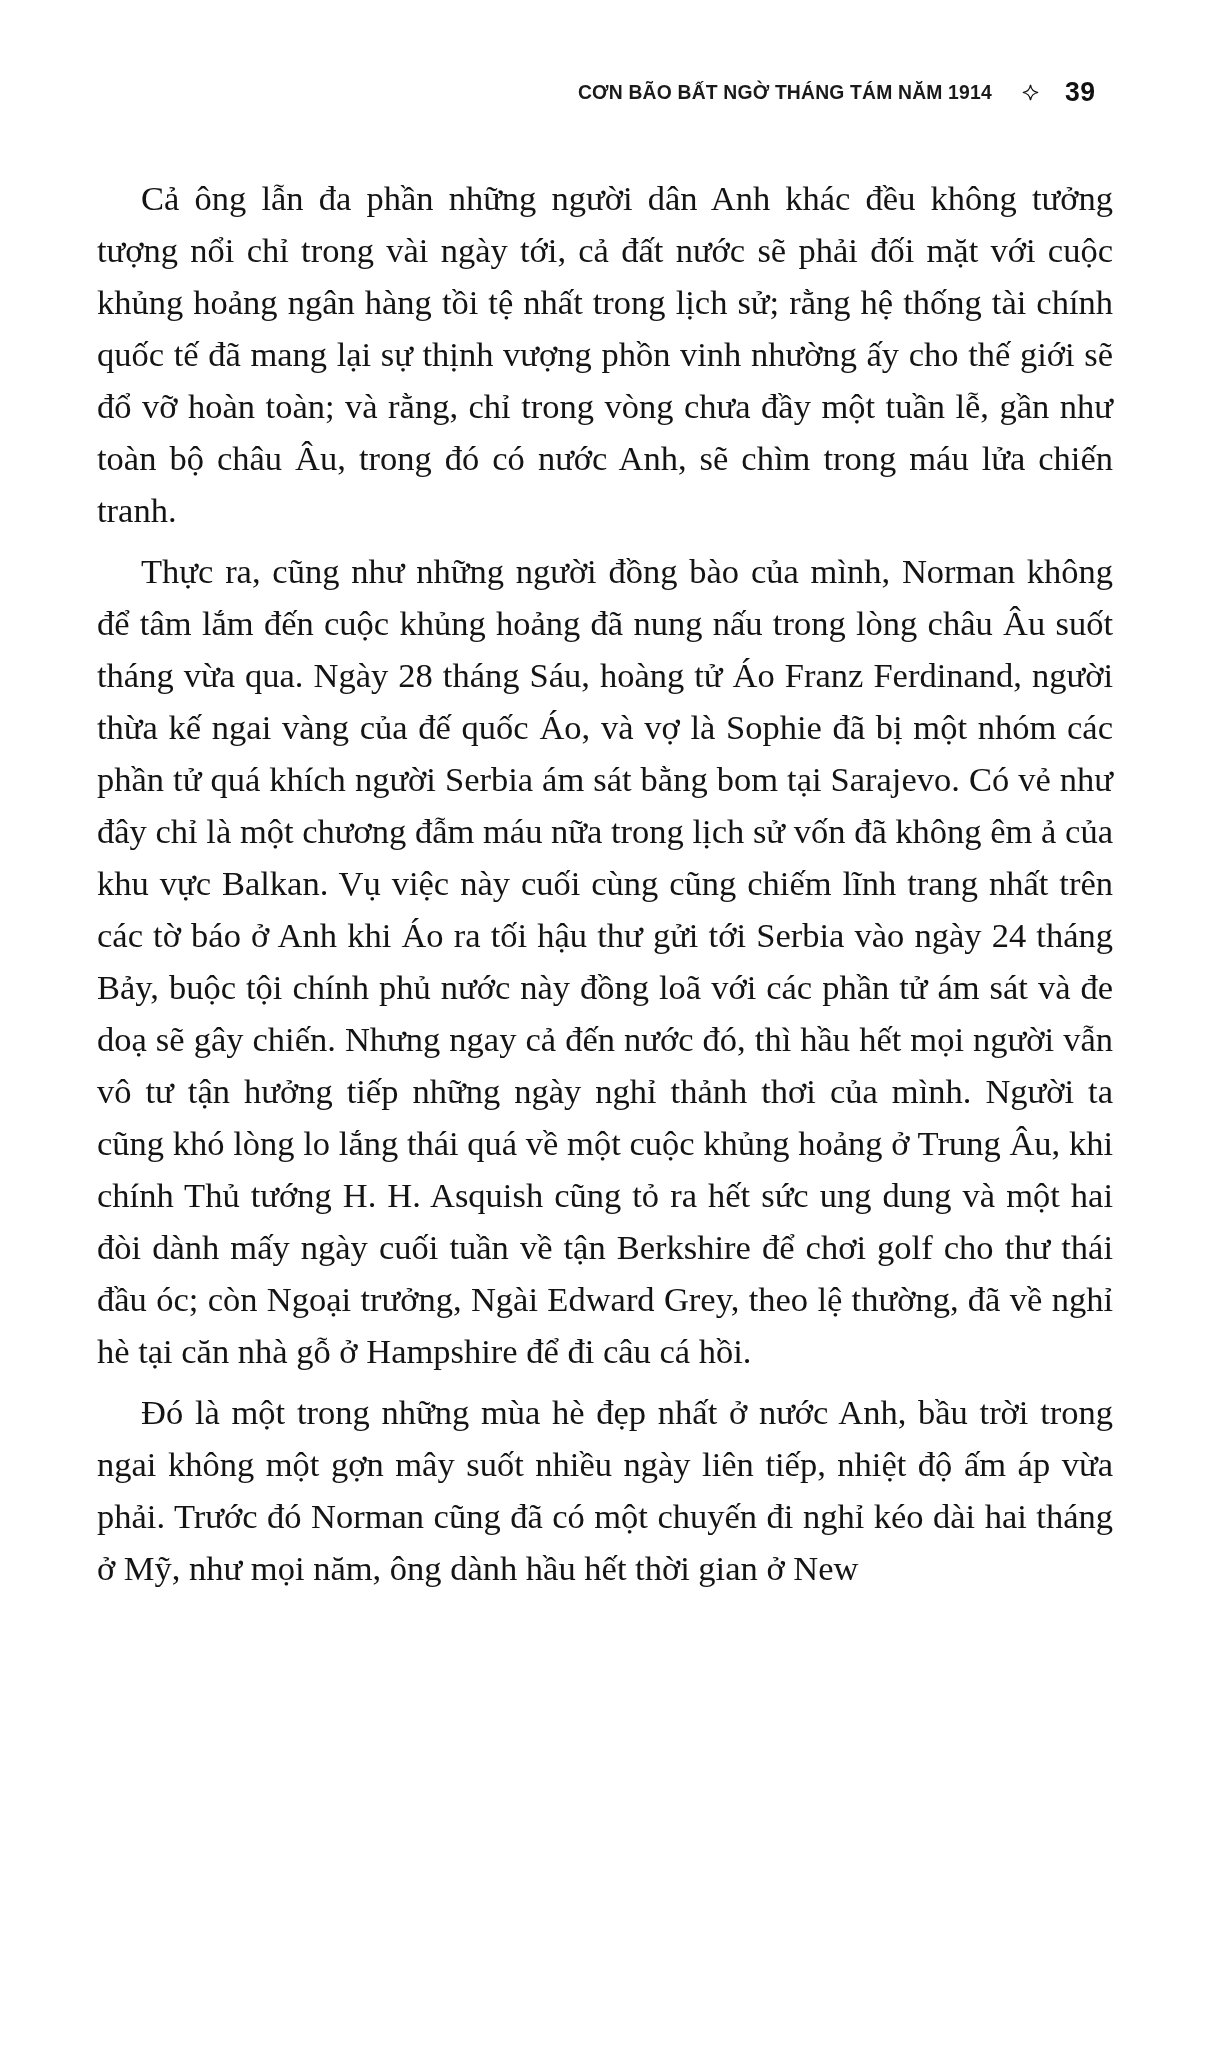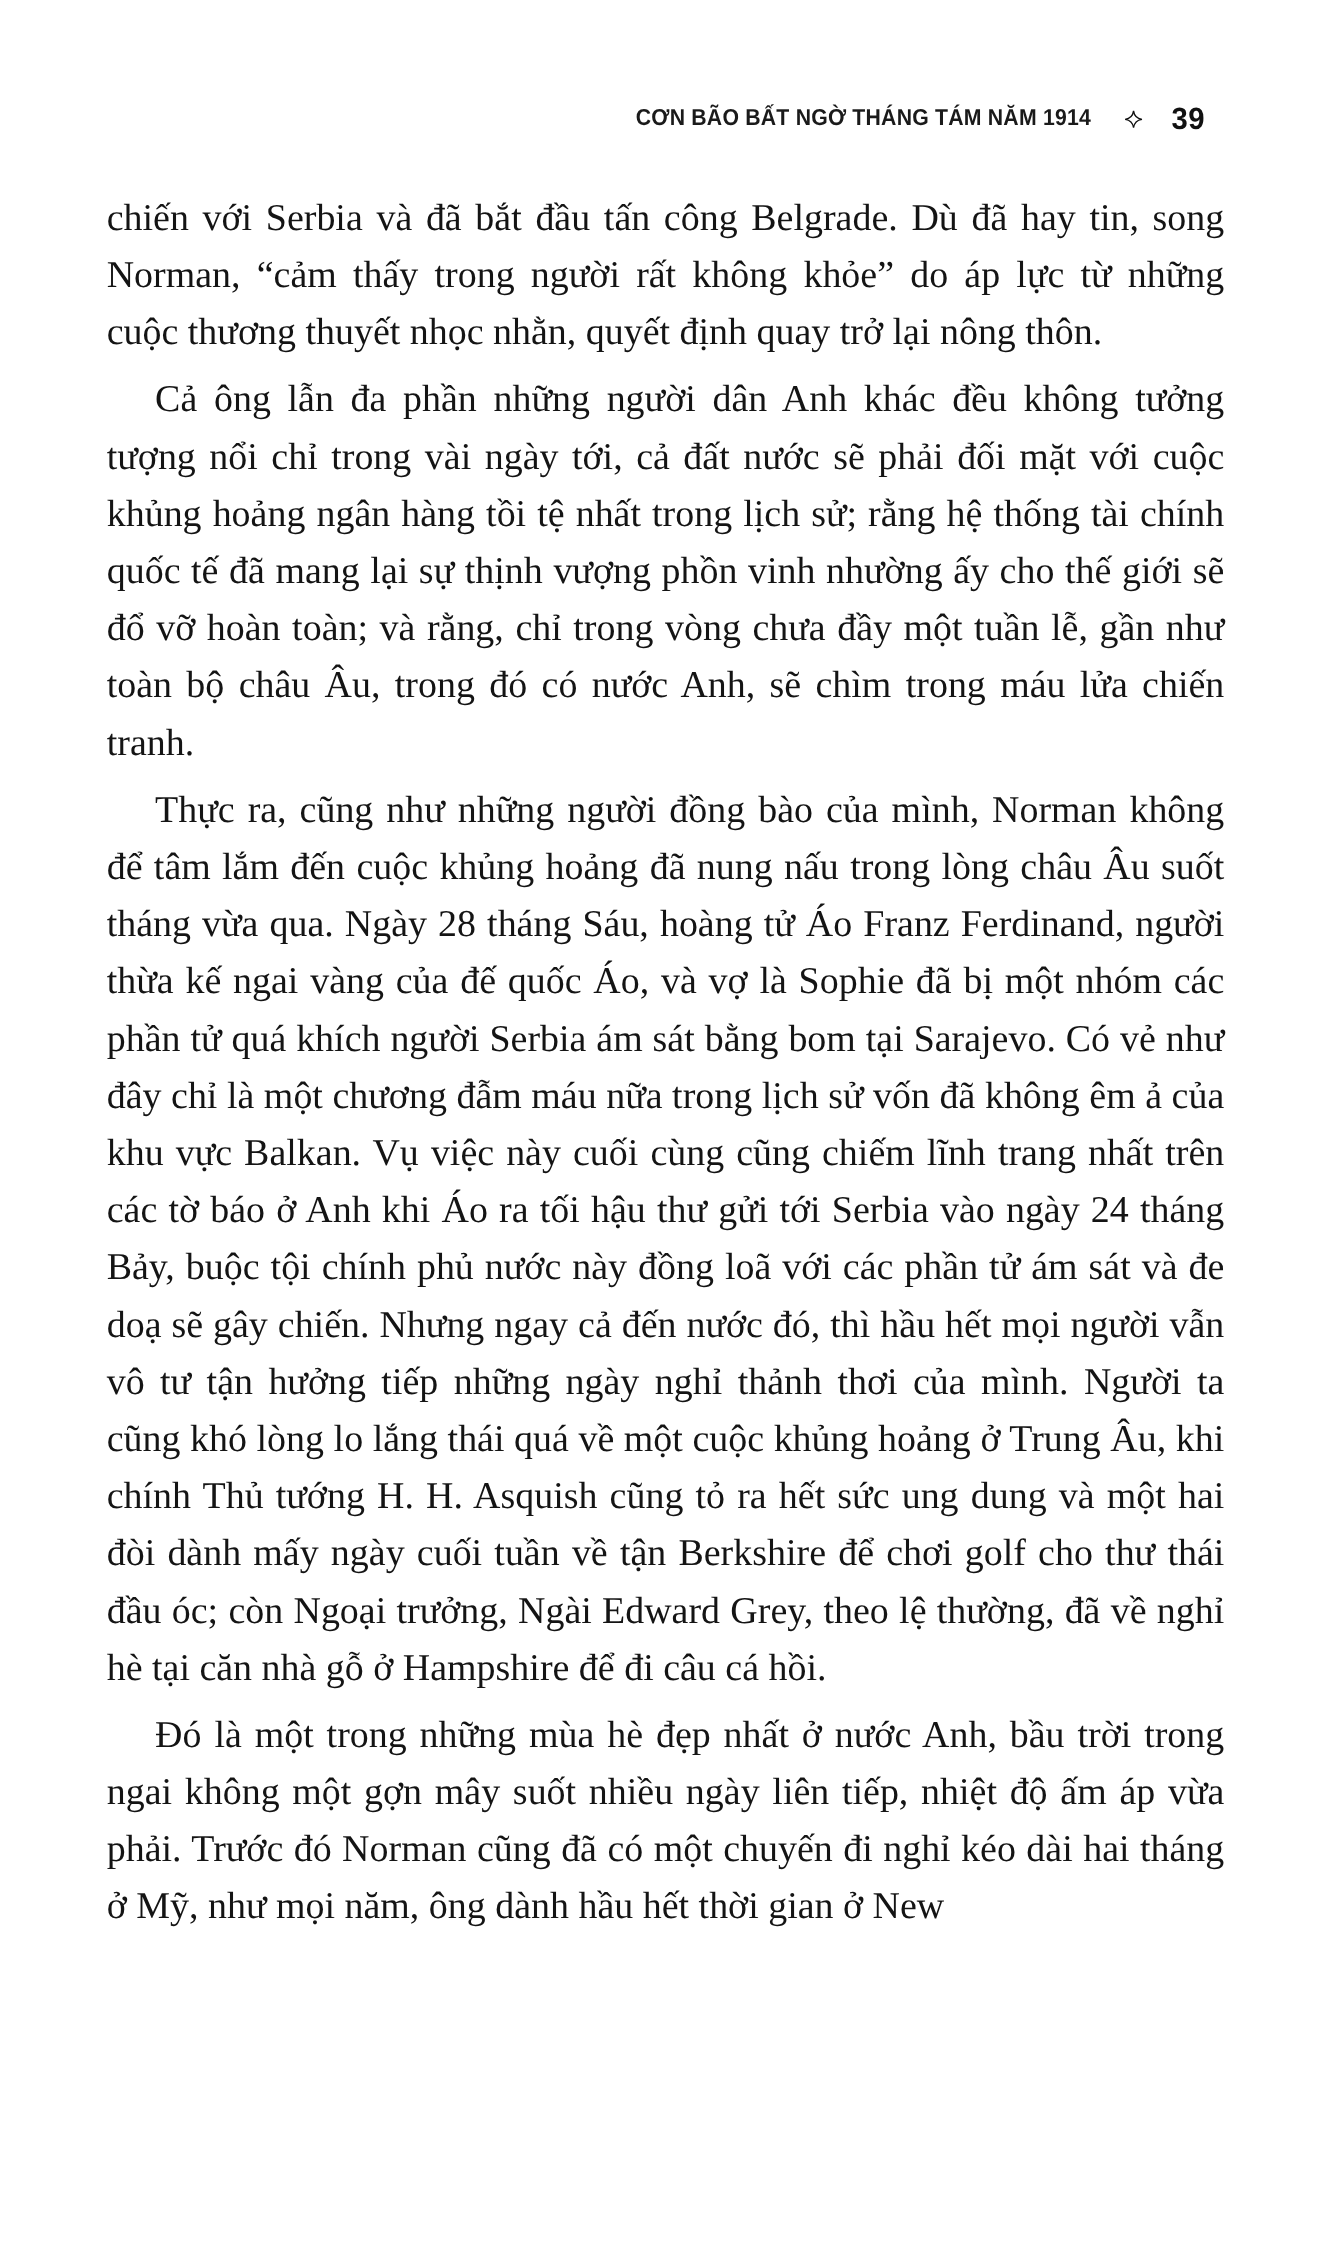--- a/index.html
+++ b/index.html
@@ -10,21 +10,21 @@
   .page {
     position: relative;
     width: 1210px;
     height: 2048px;
     background: #ffffff;
     color: #111111;
     overflow: hidden;
   }
   .running-header {
     position: absolute;
-    top: 92px;
+    top: 76px;
     left: 97px;
     width: 1000px;
     display: flex;
     justify-content: flex-end;
     align-items: center;
     gap: 0;
     font-family: "Liberation Sans", sans-serif;
   }
   .running-title {
     font-size: 21px;
@@ -77,19 +77,18 @@
 
   <div class="running-header">
     <span class="running-title">CƠN BÃO BẤT NGỜ THÁNG TÁM NĂM 1914</span>
     <svg class="header-star" viewBox="0 0 24 24" aria-hidden="true">
       <path d="M12 1.2 C12.85 7.4 16.6 11.15 22.8 12 C16.6 12.85 12.85 16.6 12 22.8 C11.15 16.6 7.4 12.85 1.2 12 C7.4 11.15 11.15 7.4 12 1.2 Z" fill="#ffffff" stroke="#111111" stroke-width="1.7"></path>
     </svg>
     <span class="page-number">39</span>
   </div>
 
   <div class="page-body">
-    <p>chiến với Serbia và đã bắt đầu tấn công Belgrade. Dù đã hay tin, song Norman, “cảm thấy trong người rất không khỏe” do áp lực từ những cuộc thương thuyết nhọc nhằn, quyết định quay trở lại nông thôn.</p>
     <p class="indent">Cả ông lẫn đa phần những người dân Anh khác đều không tưởng tượng nổi chỉ trong vài ngày tới, cả đất nước sẽ phải đối mặt với cuộc khủng hoảng ngân hàng tồi tệ nhất trong lịch sử; rằng hệ thống tài chính quốc tế đã mang lại sự thịnh vượng phồn vinh nhường ấy cho thế giới sẽ đổ vỡ hoàn toàn; và rằng, chỉ trong vòng chưa đầy một tuần lễ, gần như toàn bộ châu Âu, trong đó có nước Anh, sẽ chìm trong máu lửa chiến tranh.</p>
     <p class="indent">Thực ra, cũng như những người đồng bào của mình, Norman không để tâm lắm đến cuộc khủng hoảng đã nung nấu trong lòng châu Âu suốt tháng vừa qua. Ngày 28 tháng Sáu, hoàng tử Áo Franz Ferdinand, người thừa kế ngai vàng của đế quốc Áo, và vợ là Sophie đã bị một nhóm các phần tử quá khích người Serbia ám sát bằng bom tại Sarajevo. Có vẻ như đây chỉ là một chương đẫm máu nữa trong lịch sử vốn đã không êm ả của khu vực Balkan. Vụ việc này cuối cùng cũng chiếm lĩnh trang nhất trên các tờ báo ở Anh khi Áo ra tối hậu thư gửi tới Serbia vào ngày 24 tháng Bảy, buộc tội chính phủ nước này đồng loã với các phần tử ám sát và đe doạ sẽ gây chiến. Nhưng ngay cả đến nước đó, thì hầu hết mọi người vẫn vô tư tận hưởng tiếp những ngày nghỉ thảnh thơi của mình. Người ta cũng khó lòng lo lắng thái quá về một cuộc khủng hoảng ở Trung Âu, khi chính Thủ tướng H. H. Asquish cũng tỏ ra hết sức ung dung và một hai đòi dành mấy ngày cuối tuần về tận Berkshire để chơi golf cho thư thái đầu óc; còn Ngoại trưởng, Ngài Edward Grey, theo lệ thường, đã về nghỉ hè tại căn nhà gỗ ở Hampshire để đi câu cá hồi.</p>
     <p class="indent">Đó là một trong những mùa hè đẹp nhất ở nước Anh, bầu trời trong ngai không một gợn mây suốt nhiều ngày liên tiếp, nhiệt độ ấm áp vừa phải. Trước đó Norman cũng đã có một chuyến đi nghỉ kéo dài hai tháng ở Mỹ, như mọi năm, ông dành hầu hết thời gian ở New</p>
   </div>
 
 </div>
 
 </body></html>

